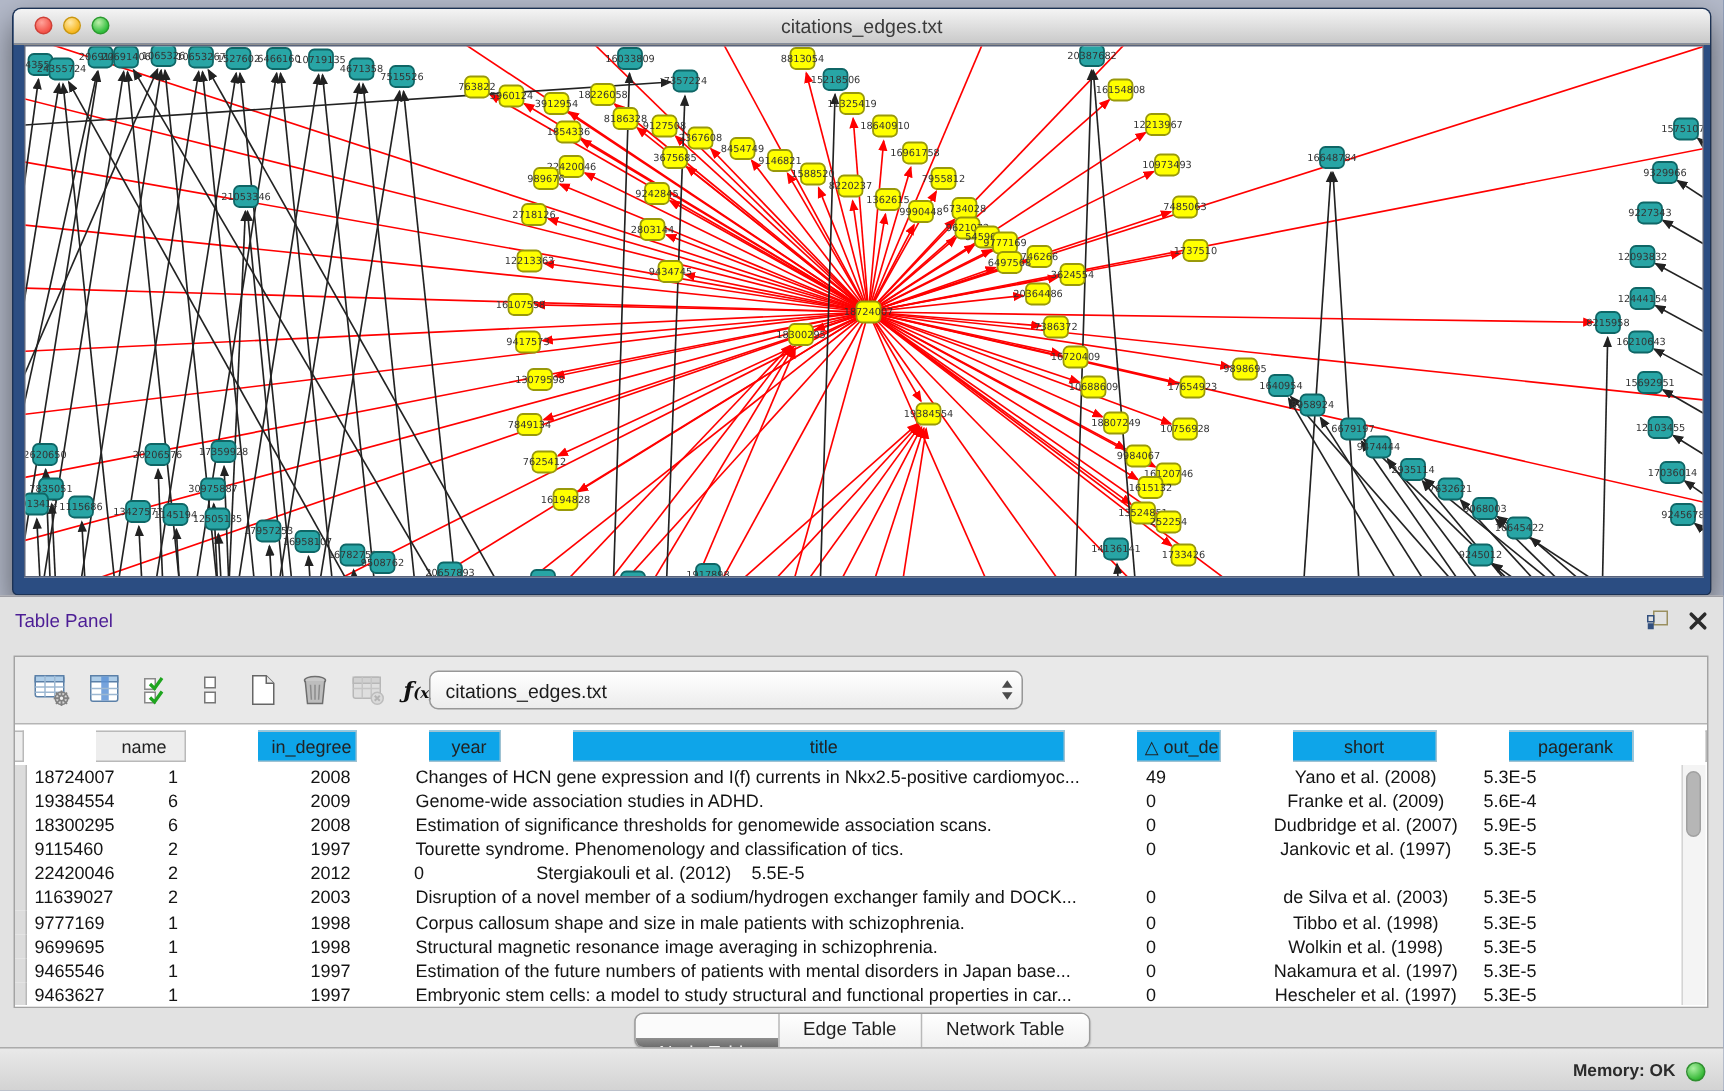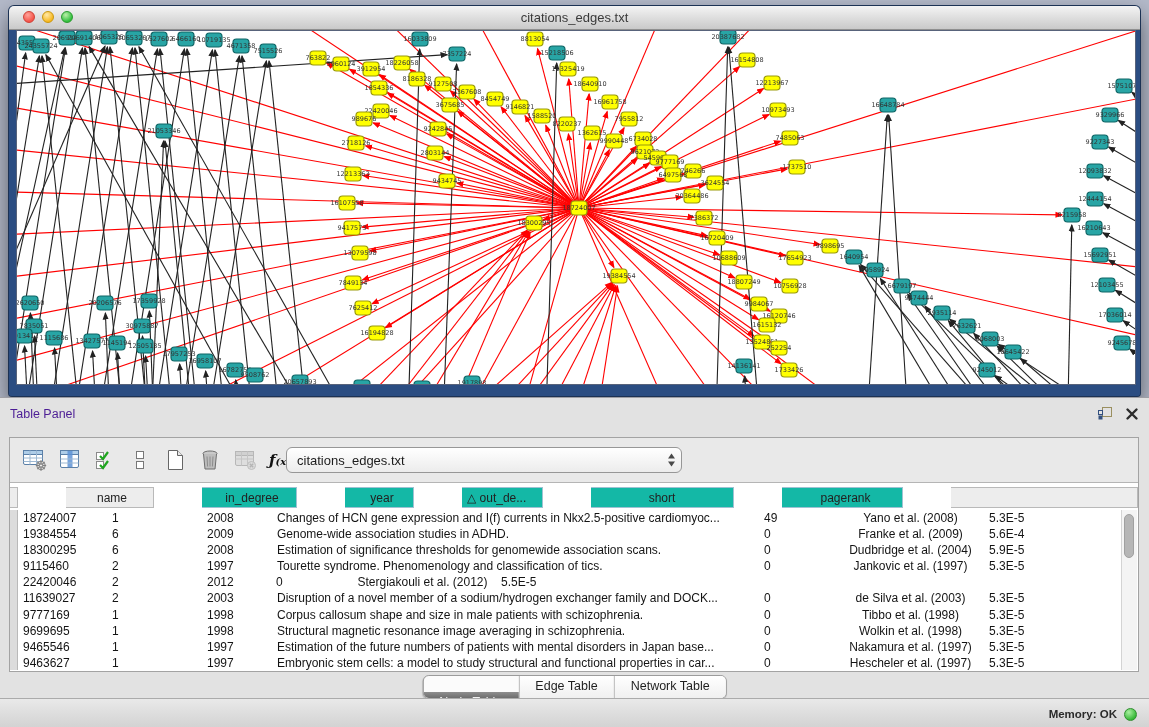--- a/index.html
+++ b/index.html
@@ -48,21 +48,21 @@
     display:flex;align-items:center;box-shadow:inset 0 1px 0 #fff;}
   .combo-text{flex:1;padding-left:10px;font-size:13px;color:#1c1c1c;white-space:nowrap;overflow:hidden;}
   .combo-arrows{width:20px;display:flex;justify-content:center;}
 
   .table-area{position:absolute;left:0;top:44px;right:0;bottom:0;background:#fff;border-top:1px solid #B5B5B5;}
   .hrow,.trow{display:flex;white-space:nowrap;}
   .hrow{position:absolute;left:0;top:4px;right:0;height:21px;gap:48px;}
   .rows{position:absolute;left:0;top:27px;right:0;bottom:1px;overflow:hidden;}
   .cell{box-sizing:border-box;overflow:hidden;font-size:12px;color:#141414;}
   .hcell{height:21px;line-height:21px;text-align:center;font-size:12px;color:#222;
-    background:#14b8a6;border-right:1px solid #9FC2D2;border-top:1px solid #9FC2D2;border-bottom:1px solid #9FC2D2;}
+    background:#0ea5e9;border-right:1px solid #9FC2D2;border-top:1px solid #9FC2D2;border-bottom:1px solid #9FC2D2;}
   .hcell.gray{background:#EDEDED;border-color:#B9B9B9;}
   .hcell.left{text-align:left;padding-left:5px;}
   .trow{height:16.1px;line-height:16.1px;}
   .c0{width:8px;}
   .trow .c0{background:#DCDCDC;border-right:1px solid #B9B9B9;}
   .c1{width:88px;padding-left:5px;}
   .c2{width:95px;padding-left:6px;}
   .c3{width:69px;padding-left:6px;}
   .c4{width:488px;padding-left:7px;}
   .c5{width:81px;padding-left:6px;}
@@ -858,20 +858,21 @@
           </span>
         </div>
       </div>
 
       <div class="table-area">
         <div class="hrow" id="hdr">
             <div class="cell hcell gray c0"></div>
             <div class="cell hcell c1 gray">name</div>
             <div class="cell hcell c2">in_degree</div>
             <div class="cell hcell c3">year</div>
+            <div class="cell hcell c4">title</div>
             <div class="cell hcell c5 left">△ out_de...</div>
             <div class="cell hcell c6">short</div>
             <div class="cell hcell c7">pagerank</div>
             <div class="cell hcell gray cf"></div>
           </div>
         <div class="rows" id="rows">
             <div class="trow">
               <div class="cell c0"></div>
               <div class="cell c1">18724007</div>
               <div class="cell c2">1</div>
@@ -893,21 +894,21 @@
               <div class="cell c7">5.6E-4</div>
               <div class="cell cf"></div>
             </div>
             <div class="trow">
               <div class="cell c0"></div>
               <div class="cell c1">18300295</div>
               <div class="cell c2">6</div>
               <div class="cell c3">2008</div>
               <div class="cell c4">Estimation of significance thresholds for genomewide association scans.</div>
               <div class="cell c5">0</div>
-              <div class="cell c6">Dudbridge et al. (2004)</div>
+              <div class="cell c6">Dudbridge et al. (2007)</div>
               <div class="cell c7">5.9E-5</div>
               <div class="cell cf"></div>
             </div>
             <div class="trow">
               <div class="cell c0"></div>
               <div class="cell c1">9115460</div>
               <div class="cell c2">2</div>
               <div class="cell c3">1997</div>
               <div class="cell c4">Tourette syndrome. Phenomenology and classification of tics.</div>
               <div class="cell c5">0</div>

